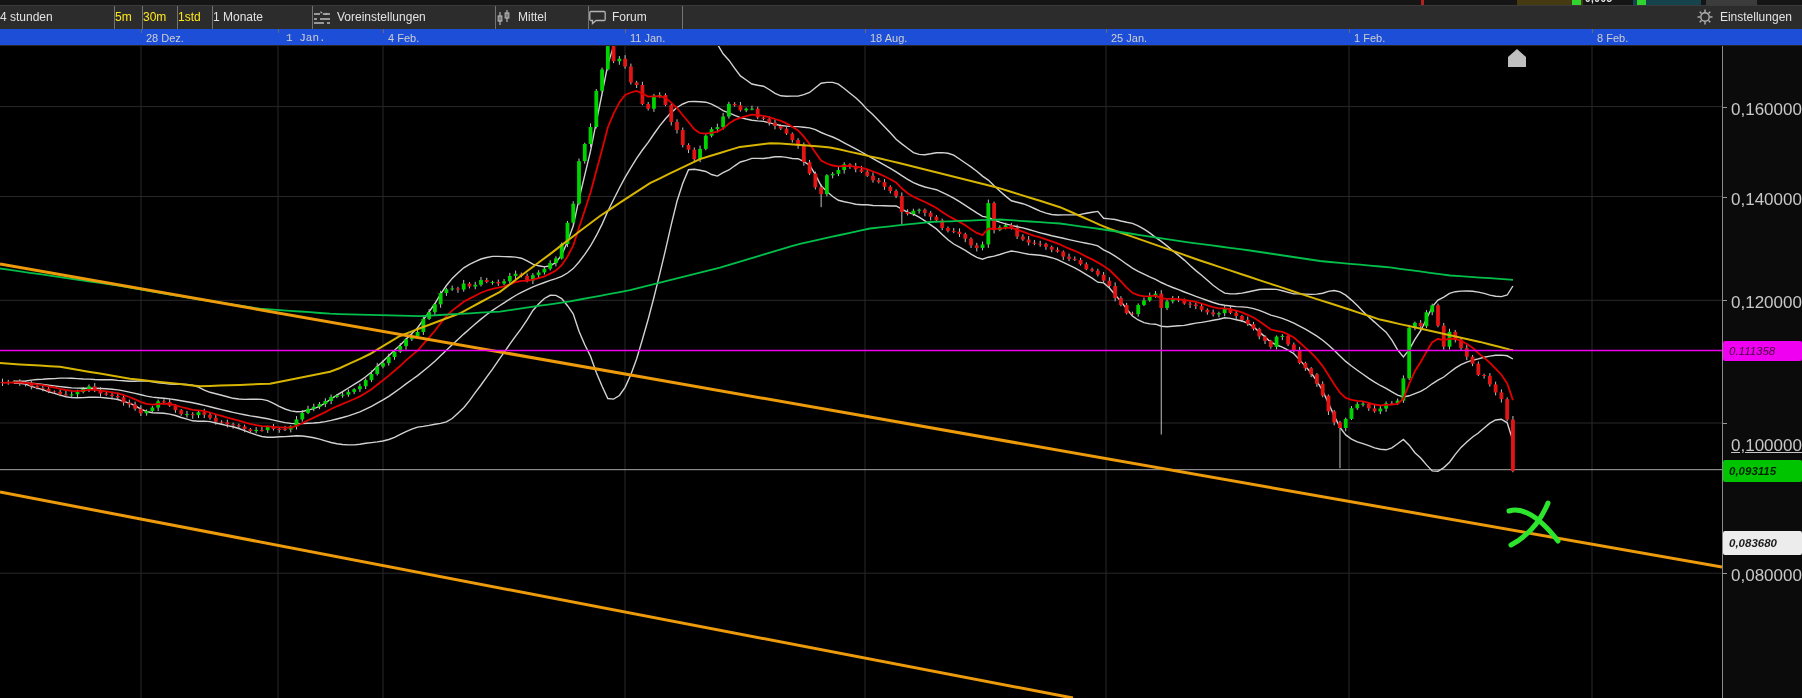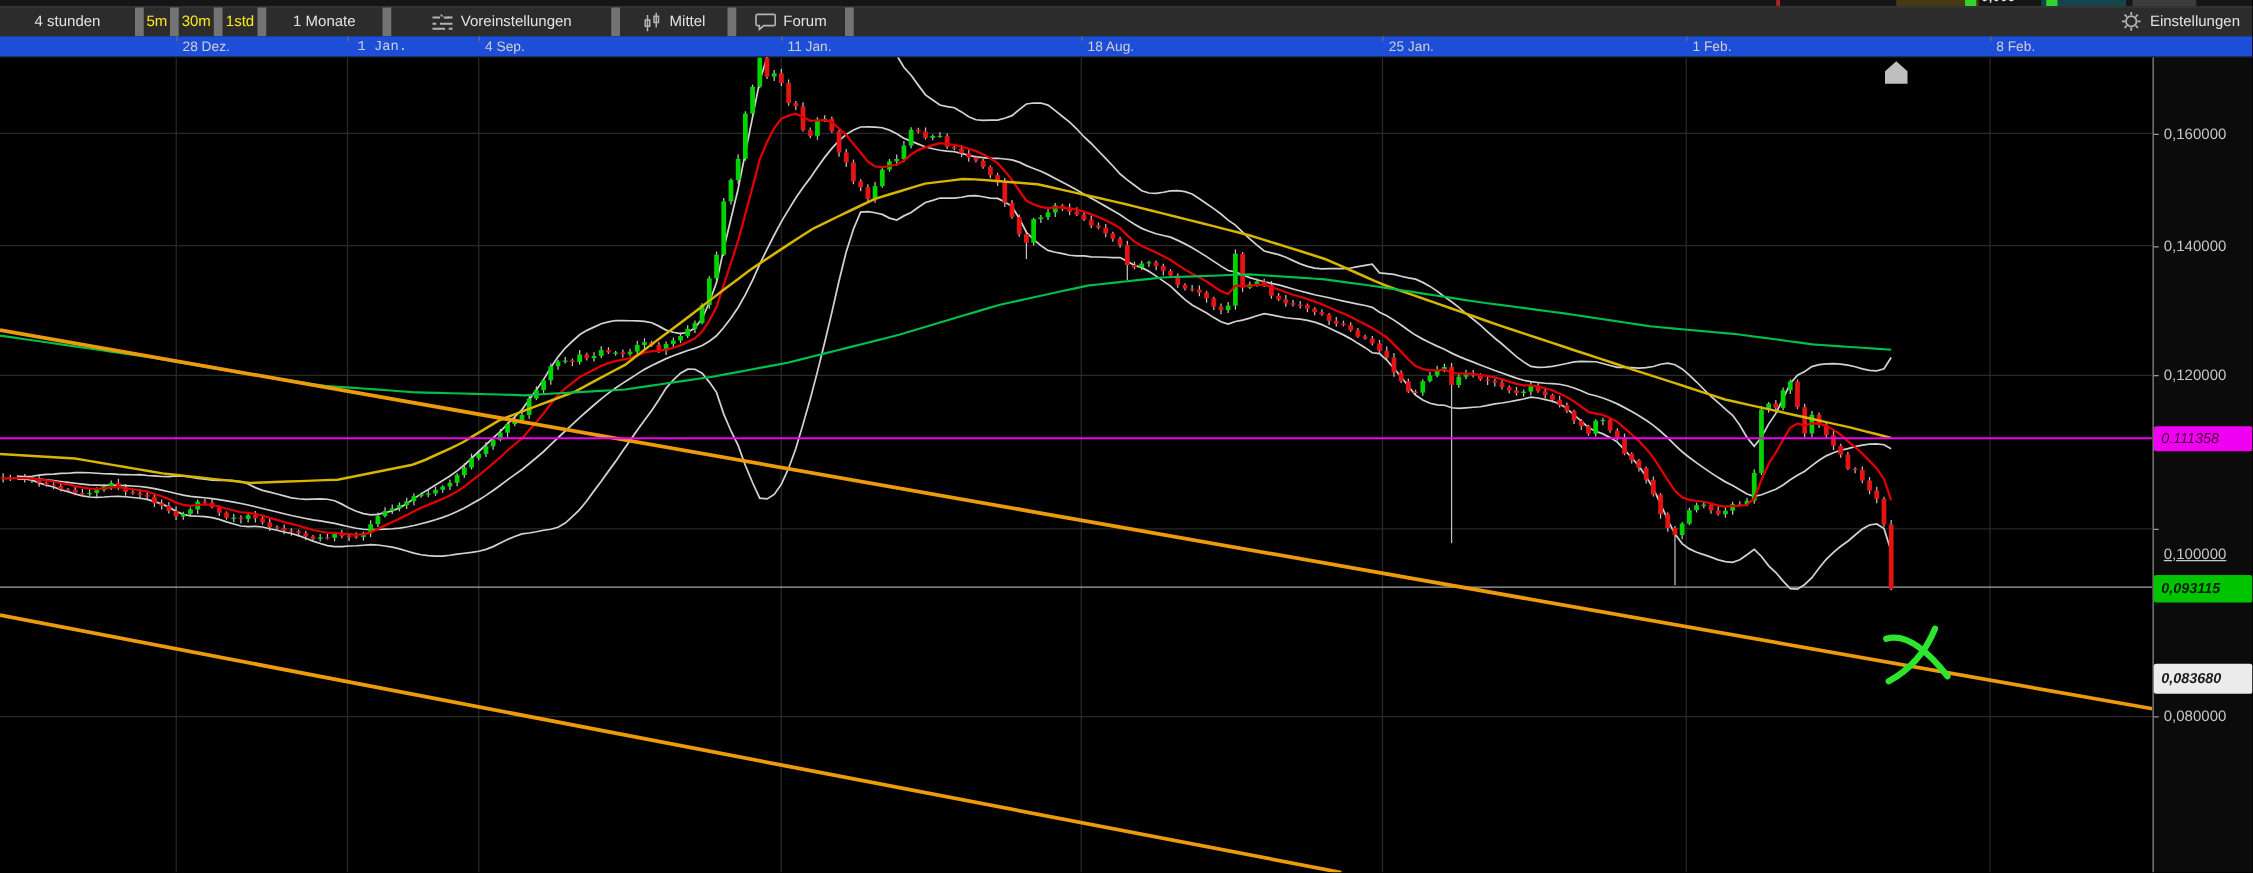--- a/index.html
+++ b/index.html
@@ -7,42 +7,42 @@
        font-family:"Liberation Sans",sans-serif;-webkit-font-smoothing:antialiased;}
 
   
   .top-strip{position:absolute;top:0;left:0;width:1802px;height:5px;background:#151515;overflow:hidden;}
   .strip-seg{position:absolute;top:0;height:5px;}
   .strip-val{position:absolute;top:-7px;color:#eaeaea;font-size:10px;font-weight:bold;letter-spacing:.5px;}
 
   
   .toolbar{position:absolute;top:5px;left:0;width:1802px;height:24px;background:#2c2c2c;
            border-top:1px solid #3a3a3a;box-sizing:border-box;display:flex;align-items:stretch;}
-  .tb-btn{display:flex;align-items:center;justify-content:center;gap:6px;
-          border-right:7px solid #737373;color:#e2e2e2;font-size:12px;white-space:nowrap;
+  .tb-btn{display:flex;align-items:center;gap:6px;
+          border-right:1px solid #737373;color:#e2e2e2;font-size:12px;white-space:nowrap;
           box-sizing:border-box;cursor:default;}
   .tb-btn .lbl{transform:translateY(-1px);}
   .tb-yellow{color:#ffe81c;}
   .w1{width:115px}.w2{width:28px}.w3{width:35px}.w4{width:35px}.w5{width:100px}
   .w6{width:183px}.w7{width:93px}.w8{width:94px}
   .tb-settings{position:absolute;right:10px;top:5px;height:24px;display:flex;align-items:center;gap:7px;
                color:#e2e2e2;font-size:12px;justify-content:space-between;}
   .icon svg{display:block;}
 
   
   .date-row{position:absolute;top:29px;left:0;width:1802px;height:17px;background:#1d4ed8;
             border-bottom:1px solid #262626;box-sizing:border-box;}
   .date-label{position:absolute;top:3px;font-size:11px;color:#cfcfcf;white-space:nowrap;}
   .date-tick{position:absolute;top:0;width:1px;height:4px;background:#6a6a6a;}
 
   
   .plot{position:absolute;top:46px;left:0;width:1722px;height:652px;background:#000;}
   .axis-panel{position:absolute;top:46px;left:1722px;width:80px;height:652px;background:#0b0b0b;
               border-left:1px solid #8a8a8a;box-sizing:border-box;}
-  .axis-label{position:absolute;left:8px;font-size:12px;color:#c8c8c8;white-space:nowrap;}
+  .axis-label{position:absolute;left:8px;font-size:17px;color:#c8c8c8;white-space:nowrap;}
   .axis-tick{position:absolute;left:0;width:4px;height:1px;background:#999;}
   .badge{position:absolute;left:0;width:79px;display:flex;align-items:center;padding-left:6px;
          box-sizing:border-box;font-size:11.5px;border-radius:2px;white-space:nowrap;font-style:italic;}
 </style>
 </head>
 <body>
 
 <div class="top-strip">
   <span class="strip-val" style="left: 1585px;">0,005</span>
 <div class="strip-seg" style="left: 1421px; width: 3px; background: rgb(178, 34, 34);"></div>
@@ -130,21 +130,21 @@
   </span>
   <span>Einstellungen</span>
 </div>
 
 <div class="date-row">
     <div class="date-tick" style="left: 141px;"></div>
     <div class="date-label" style="left: 146px;">28 Dez.</div>
     <div class="date-tick" style="left: 278px;"></div>
     <div class="date-label" style="left: 286px; font-family: Liberation Mono, monospace;">1 Jan.</div>
     <div class="date-tick" style="left: 383px;"></div>
-    <div class="date-label" style="left: 388px;">4 Sep.</div>
+    <div class="date-label" style="left: 388px;">4 Feb.</div>
     <div class="date-tick" style="left: 625px;"></div>
     <div class="date-label" style="left: 630px;">11 Jan.</div>
     <div class="date-tick" style="left: 865px;"></div>
     <div class="date-label" style="left: 870px;">18 Aug.</div>
     <div class="date-tick" style="left: 1106px;"></div>
     <div class="date-label" style="left: 1111px;">25 Jan.</div>
     <div class="date-tick" style="left: 1349px;"></div>
     <div class="date-label" style="left: 1354px;">1 Feb.</div>
     <div class="date-tick" style="left: 1592px;"></div>
     <div class="date-label" style="left: 1597px;">8 Feb.</div>

